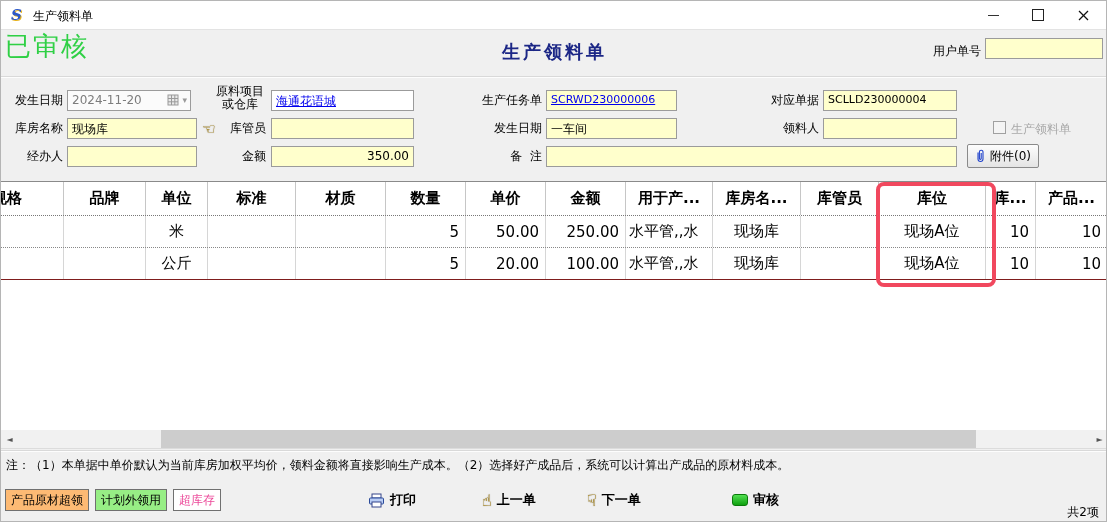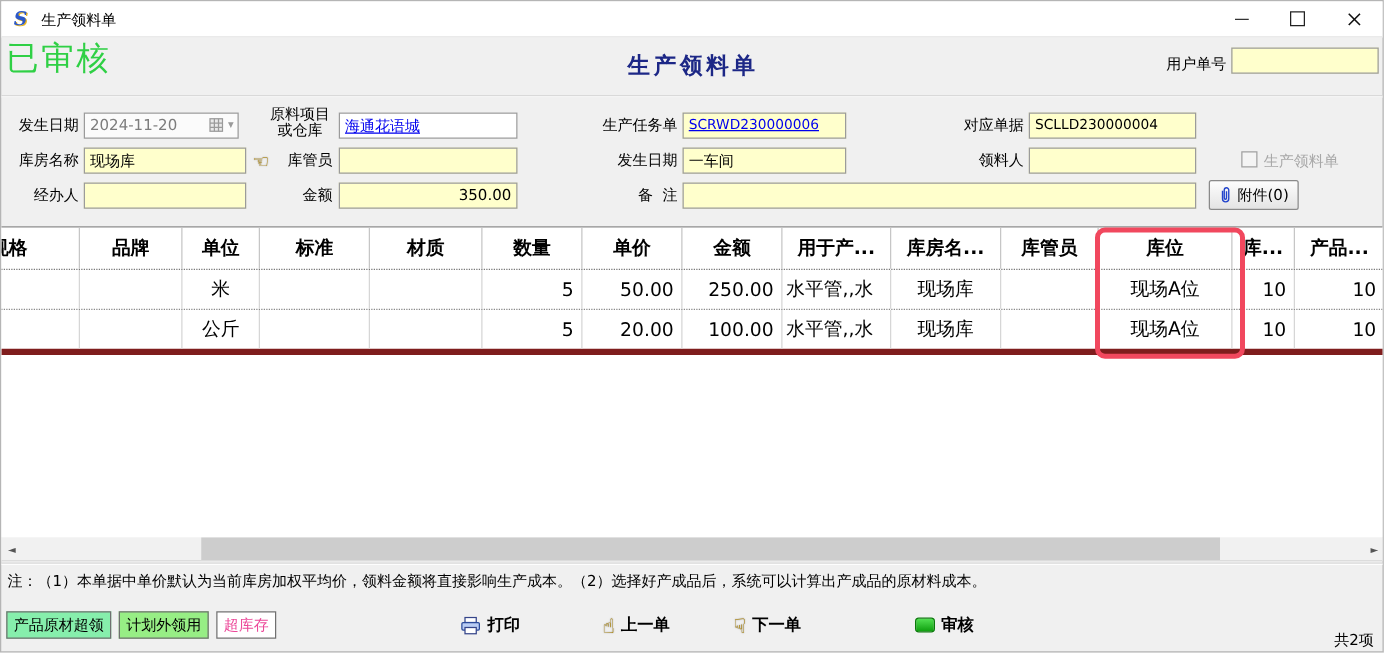--- a/index.html
+++ b/index.html
@@ -32,21 +32,21 @@
   .cal-wrap{position:absolute;right:3px;top:3px;display:flex;align-items:center;gap:3px;}
   .dd-arrow{font-size:9px;color:#9a9a9a;}
   .chk{position:absolute;width:13px;height:13px;box-sizing:border-box;border:1px solid #a0a0a0;background:#f4f4f4;}
   .chk-label{position:absolute;font-size:12px;color:#a8a8a8;}
   .attach-btn{position:absolute;left:966px;top:143px;height:24px;padding:0 7px;display:flex;align-items:center;gap:4px;font-size:12px;background:linear-gradient(#fdfdfd,#e4e4e4);border:1px solid #8a8a8a;border-radius:2px;box-sizing:border-box;}
   
   .grid{position:absolute;left:0;top:180px;width:1107px;height:249px;background:#ffffff;border-top:1px solid #8a8a8a;box-sizing:border-box;overflow:hidden;}
   .tr-head{display:flex;height:33px;border-bottom:1px dotted #777;}
   .th{box-sizing:border-box;border-right:1px solid #c6c6c6;display:flex;align-items:center;justify-content:center;font-size:15px;font-weight:600;color:#000;overflow:hidden;white-space:nowrap;}
   .tr{display:flex;height:31px;border-bottom:1px dotted #888;}
-  .tr:last-of-type{border-bottom:5px solid #7f1d1d;}
+  .tr:last-of-type{border-bottom:1px solid #7f1d1d;}
   .td{box-sizing:border-box;border-right:1px solid #d6d6d6;font-size:15px;display:flex;align-items:center;padding:0 6px;overflow:hidden;white-space:nowrap;color:#000;}
   .align-right{justify-content:flex-end;}
   .align-center{justify-content:center;padding:0 2px;}
   .align-left{justify-content:flex-start;padding:0 3px;}
   .hl-box{position:absolute;left:875px;top:181px;width:112px;height:97px;border:4px solid #f1485e;border-radius:8px;pointer-events:none;z-index:5;}
   
   .hscroll{position:absolute;left:0;top:429px;width:1107px;height:18px;background:#f1f1f1;border-bottom:1px solid #dcdcdc;}
   .scroll-arrow{position:absolute;top:0;width:17px;height:18px;display:flex;align-items:center;justify-content:center;font-size:8px;color:#555;}
   .scroll-thumb{position:absolute;left:160px;top:0;width:815px;height:18px;background:#cdcdcd;}
   
@@ -230,21 +230,21 @@
     <div class="scroll-arrow" style="left:1090px;">
         <span>►</span>
       </div>
   </div>
 
   <div class="groove" style="top:449px;"></div>
 
   <div class="note">注：（1）本单据中单价默认为当前库房加权平均价，领料金额将直接影响生产成本。（2）选择好产成品后，系统可以计算出产成品的原材料成本。</div>
 
   <div class="legend-row">
-    <div class="legend-box" style="background: #86efac; color: rgb(0, 0, 0);">产品原材超领</div>
+    <div class="legend-box" style="background: #fdba74; color: rgb(0, 0, 0);">产品原材超领</div>
     <div class="legend-box" style="background: rgb(151, 238, 133); color: rgb(0, 0, 0);">计划外领用</div>
     <div class="legend-box" style="background: rgb(255, 255, 255); color: #ec4899;">超库存</div>
   </div>
 
   <div class="toolbtn tb-print">
     <svg width="17" height="15" viewBox="0 0 17 15">
         <rect x="4" y="1" width="9" height="4" fill="#ffffff" stroke="#35458a"></rect>
         <rect x="1.5" y="5" width="14" height="6" rx="1" fill="#b9cdf4" stroke="#2a4a9a"></rect>
         <rect x="4" y="9" width="9" height="5" fill="#ffffff" stroke="#35458a"></rect>
       </svg>

